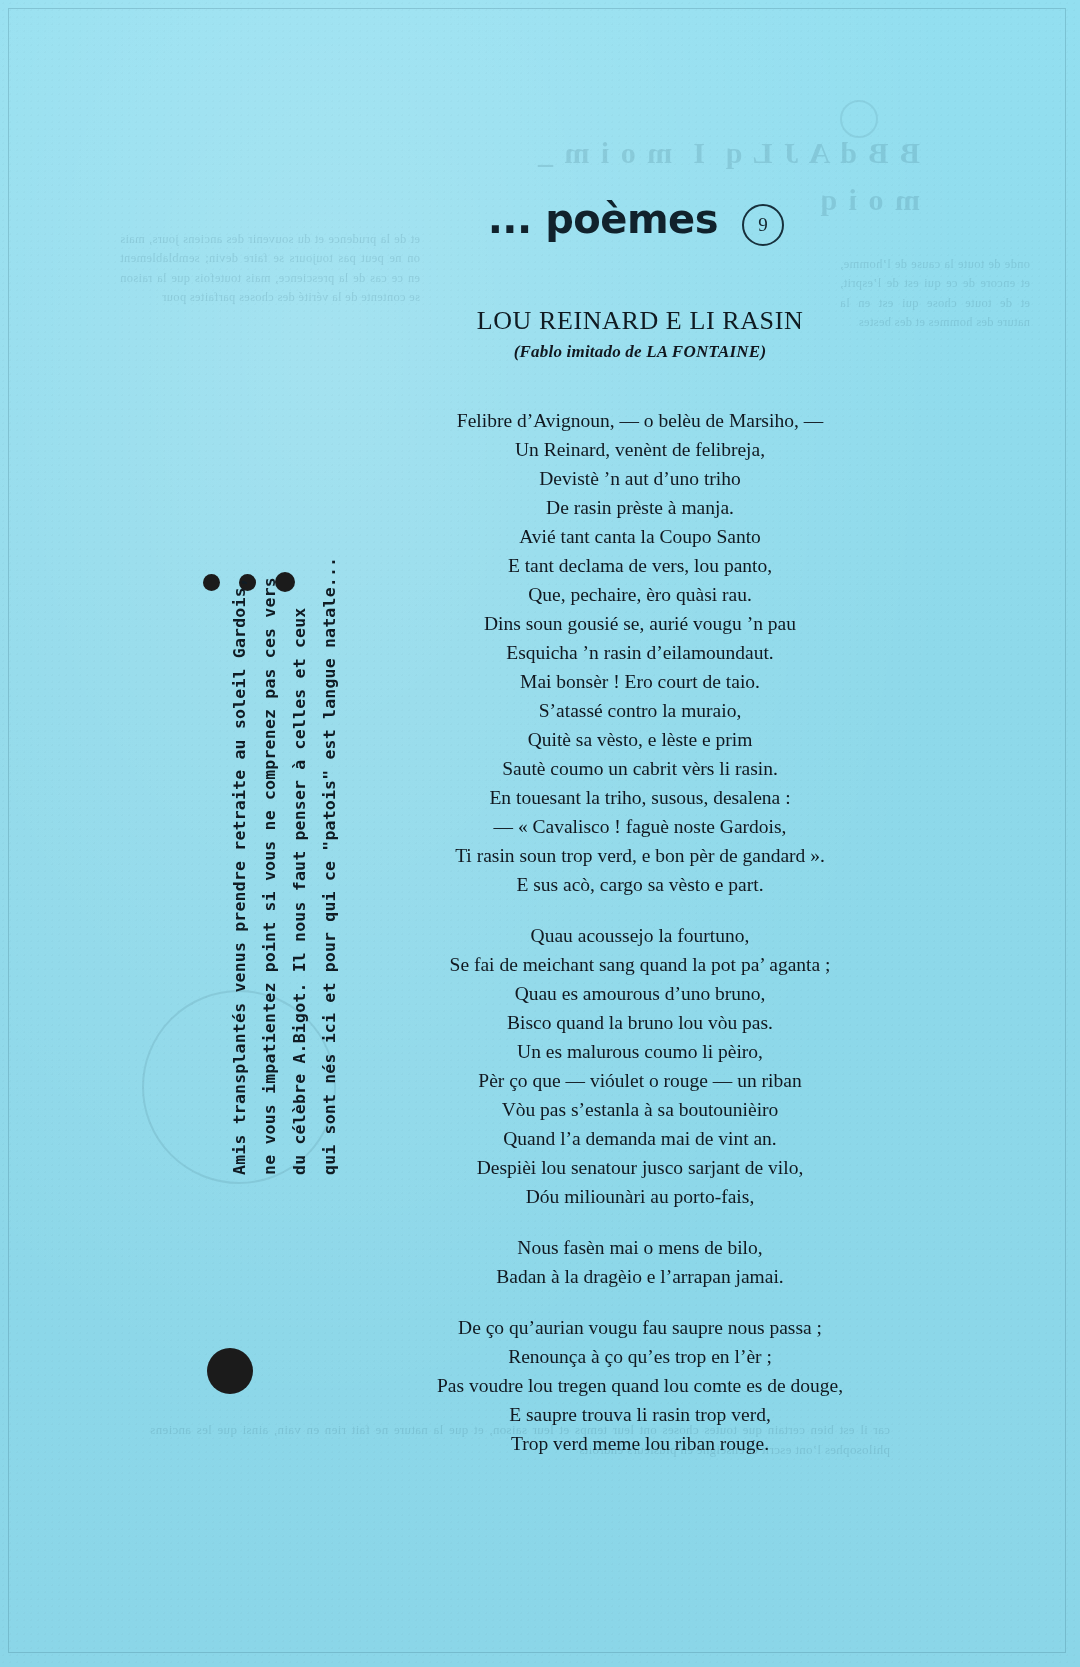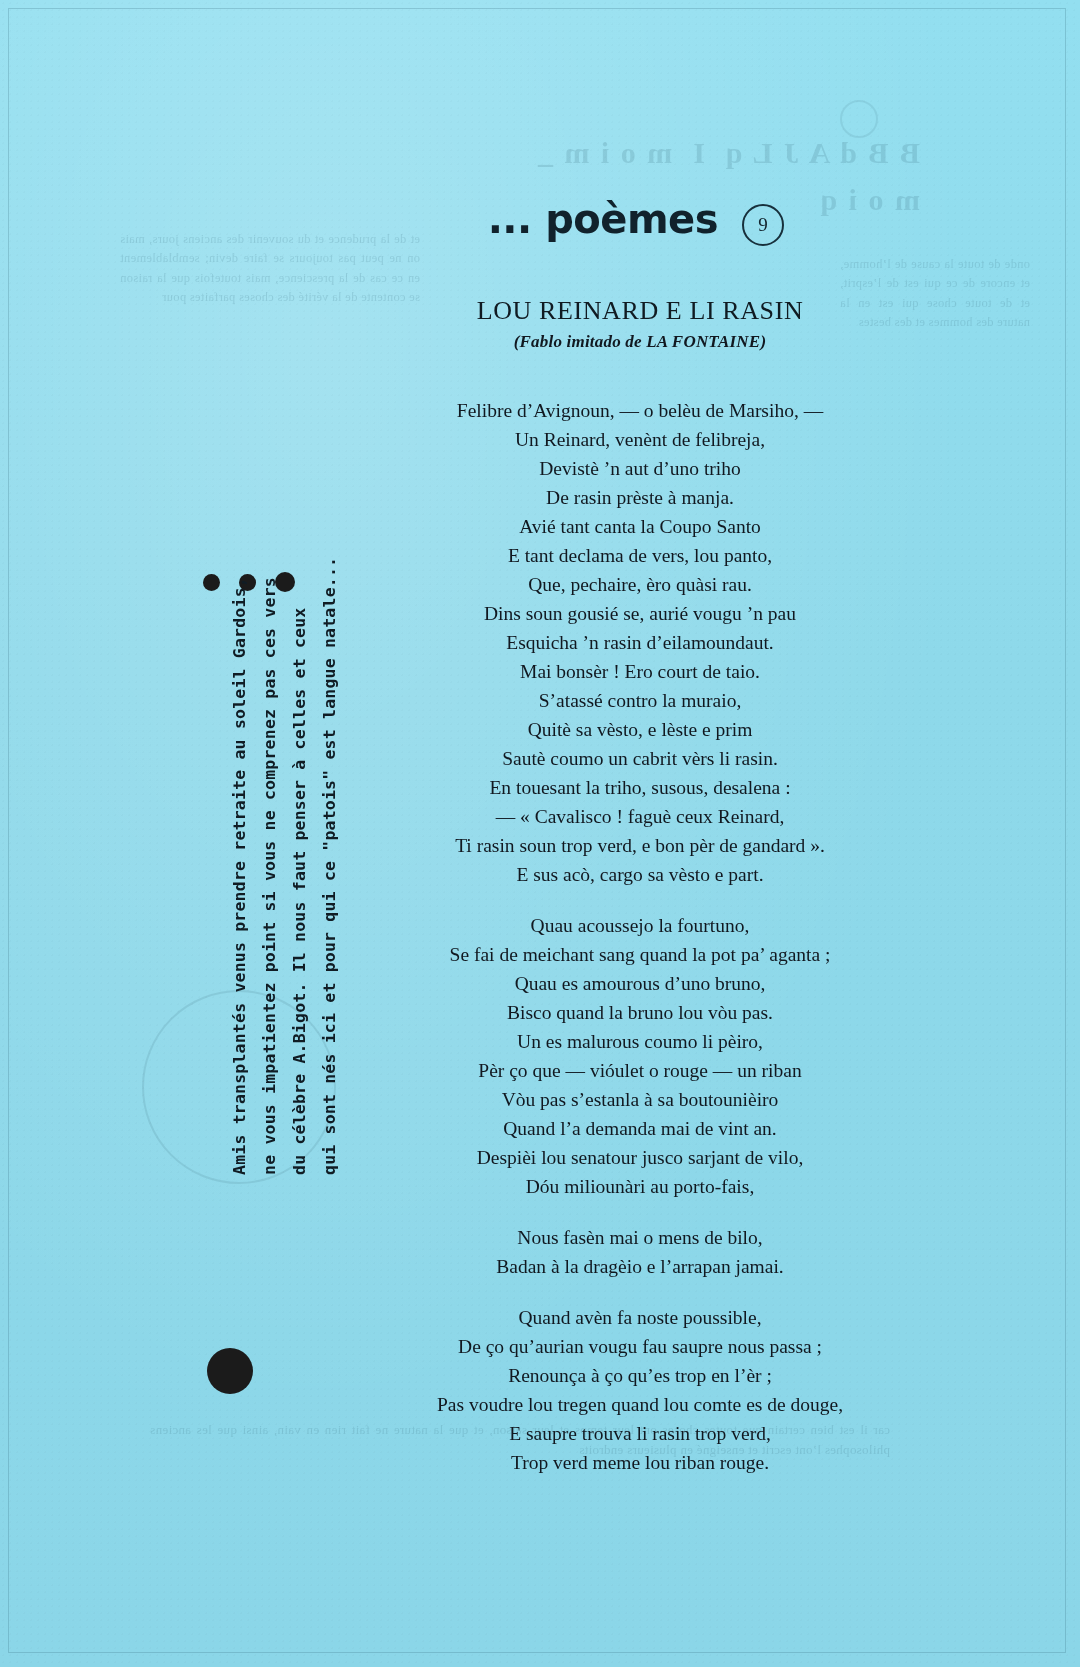--- a/index.html
+++ b/index.html
@@ -116,21 +116,21 @@
     display: flex;
     align-items: center;
     justify-content: center;
     color: #13242e;
   }
 
   
   .poem {
     position: absolute;
     left: 330px;
-    top: 296px;
+    top: 306px;
     width: 620px;
     text-align: center;
   }
   .poem-title {
     font-size: 26px;
     letter-spacing: 0.6px;
     color: #101b22;
     margin-bottom: 6px;
   }
   .poem-subtitle {
@@ -234,42 +234,41 @@
           <div class="line">Avié tant canta la Coupo Santo</div>
           <div class="line">E tant declama de vers, lou panto,</div>
           <div class="line">Que, pechaire, èro quàsi rau.</div>
           <div class="line">Dins soun gousié se, aurié vougu ’n pau</div>
           <div class="line">Esquicha ’n rasin d’eilamoundaut.</div>
           <div class="line">Mai bonsèr ! Ero court de taio.</div>
           <div class="line">S’atassé contro la muraio,</div>
           <div class="line">Quitè sa vèsto, e lèste e prim</div>
           <div class="line">Sautè coumo un cabrit vèrs li rasin.</div>
           <div class="line">En touesant la triho, susous, desalena :</div>
-          <div class="line">— « Cavalisco ! faguè ceux Reinard,</div>
+          <div class="line">— « Cavalisco ! faguè noste Gardois,</div>
           <div class="line">Ti rasin soun trop verd, e bon pèr de gandard ».</div>
           <div class="line">E sus acò, cargo sa vèsto e part.</div>
         </div>
         <div class="stanza">
           <div class="line">Quau acoussejo la fourtuno,</div>
           <div class="line">Se fai de meichant sang quand la pot pa’ aganta ;</div>
           <div class="line">Quau es amourous d’uno bruno,</div>
           <div class="line">Bisco quand la bruno lou vòu pas.</div>
           <div class="line">Un es malurous coumo li pèiro,</div>
           <div class="line">Pèr ço que — vióulet o rouge — un riban</div>
           <div class="line">Vòu pas s’estanla à sa boutounièiro</div>
           <div class="line">Quand l’a demanda mai de vint an.</div>
           <div class="line">Despièi lou senatour jusco sarjant de vilo,</div>
           <div class="line">Dóu miliounàri au porto-fais,</div>
         </div>
         <div class="stanza">
           <div class="line">Nous fasèn mai o mens de bilo,</div>
           <div class="line">Badan à la dragèio e l’arrapan jamai.</div>
         </div>
         <div class="stanza">
-          <div class="line">Quand avèn fa noste poussible,</div>
           <div class="line">De ço qu’aurian vougu fau saupre nous passa ;</div>
           <div class="line">Renounça à ço qu’es trop en l’èr ;</div>
           <div class="line">Pas voudre lou tregen quand lou comte es de douge,</div>
           <div class="line">E saupre trouva li rasin trop verd,</div>
           <div class="line">Trop verd meme lou riban rouge.</div>
         </div>
       </div>
   </div>
 
   <div class="grain"></div>

